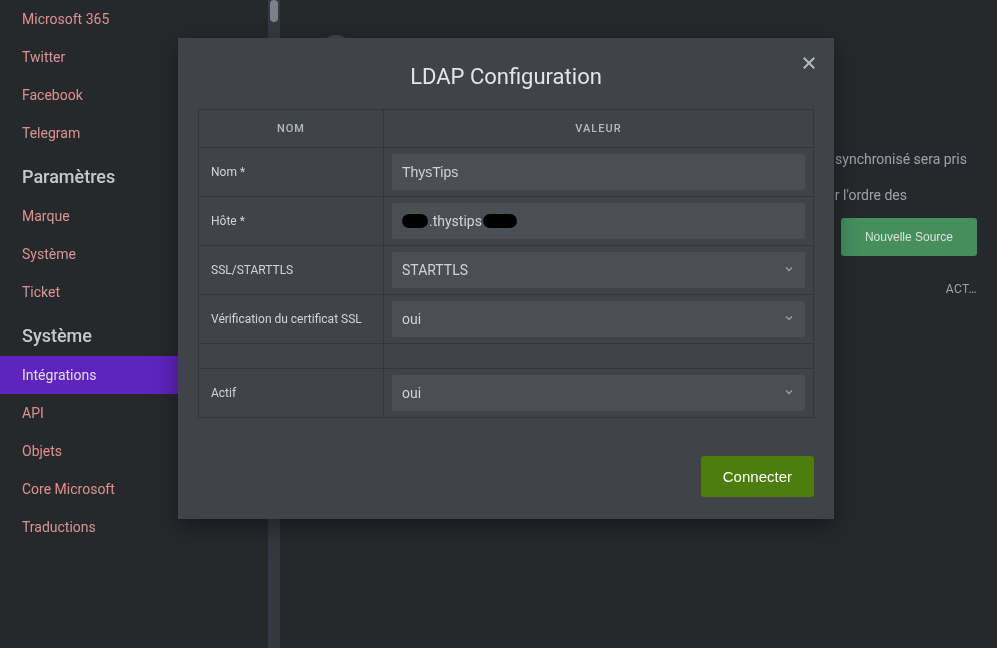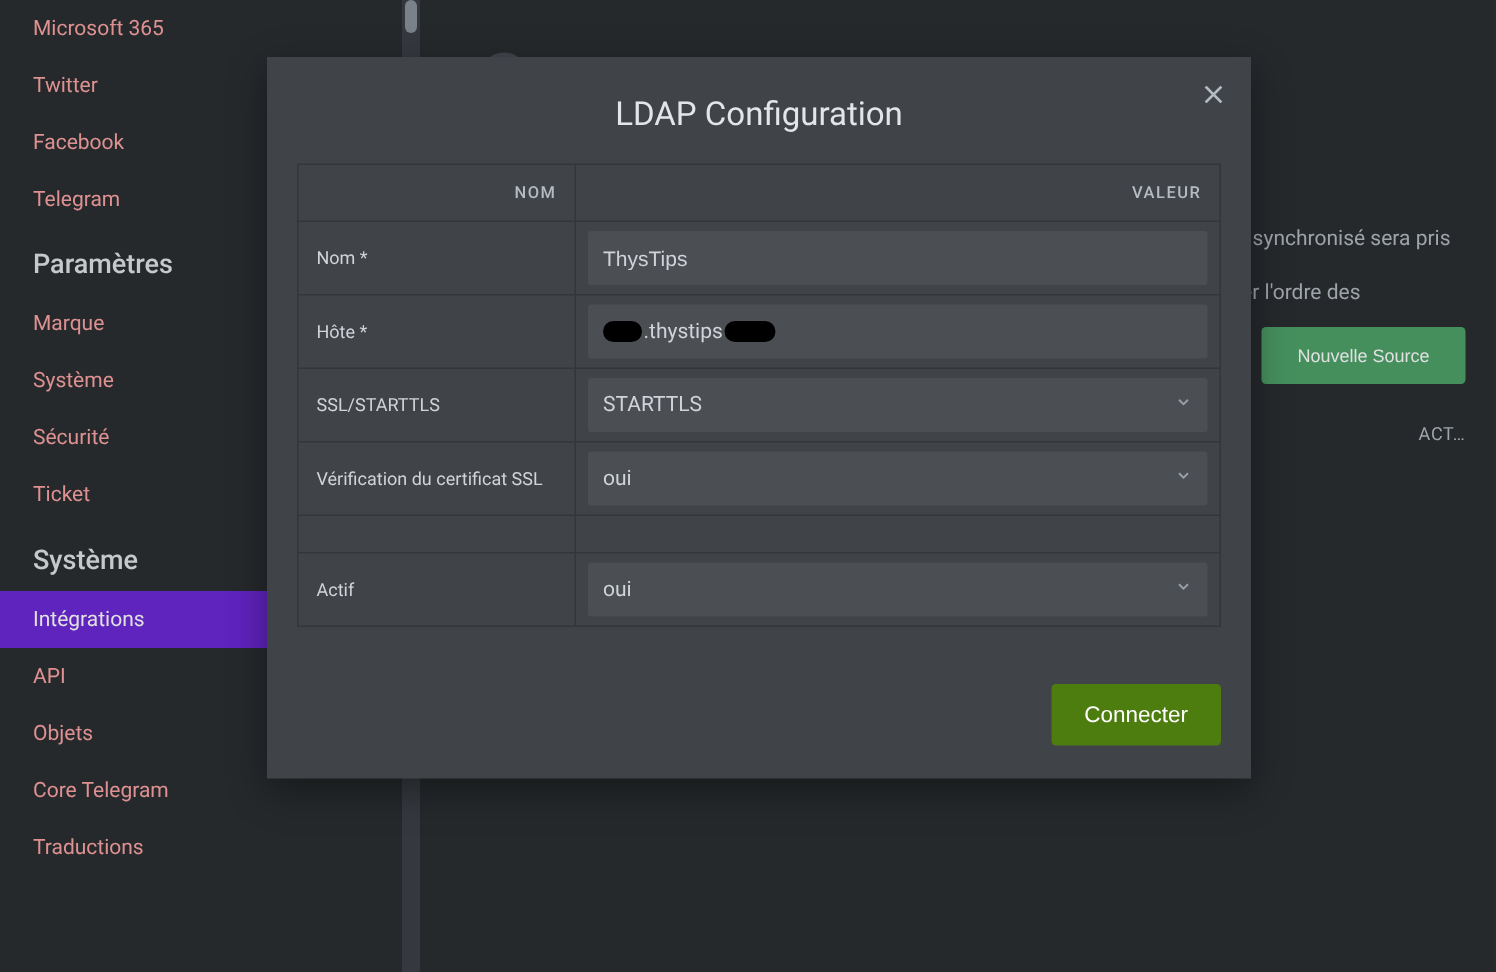--- a/index.html
+++ b/index.html
@@ -22,21 +22,21 @@
   
   .modal-backdrop { position: absolute; inset: 0; background: rgba(0,0,0,0.12); }
   .modal { position: absolute; left: 178px; top: 38px; width: 656px; background: #404448; border-radius: 0; box-shadow: 0 8px 24px rgba(0,0,0,0.4); }
   .modal-header { position: relative; text-align: center; padding: 26px 20px 20px 20px; }
   .modal-title { font-size: 22px; color: #e2e5e9; font-weight: 400; }
   .modal-close { position: absolute; top: 16px; right: 16px; cursor: pointer; color: #b5bbc2; }
   .modal-close svg { width: 18px; height: 18px; }
   .modal-body { padding: 0 20px 20px 20px; }
   table.form { width: 100%; border-collapse: collapse; }
   table.form th, table.form td { border: 1px solid #343739; vertical-align: middle; }
-  table.form thead th { font-size: 11px; letter-spacing: 1px; color: #b5bbc2; font-weight: 500; padding: 12px 12px; text-align: right; background: #404448; }
+  table.form thead th { font-size: 11px; letter-spacing: 1px; color: #b5bbc2; font-weight: 500; padding: 12px 12px; text-align: center; background: #404448; }
   table.form tbody td.label { width: 185px; padding: 12px 12px; font-size: 12px; color: #d0d4d9; background: #404448; }
   table.form tbody td.value { padding: 6px 8px; background: #404448; }
   .text-input { width: 100%; background: #4b4f54; border: none; padding: 10px 10px; font-size: 14px; color: #d0d4d9; border-radius: 2px; outline: none; }
   .select-wrap { position: relative; width: 100%; background: #4b4f54; border-radius: 2px; padding: 10px 10px; font-size: 14px; color: #d0d4d9; cursor: pointer; }
   .select-wrap .chev { position: absolute; right: 10px; top: 50%; transform: translateY(-50%); color: #9aa0a7; }
   .select-wrap .chev svg { width: 12px; height: 12px; }
   .modal-footer { display: flex; justify-content: flex-end; padding: 18px 20px 22px 20px; }
   .connect-btn { background: #4d7c0f; color: #fff; border: none; padding: 12px 22px; font-size: 15px; border-radius: 3px; cursor: pointer; }
   .blank-row td { height: 20px; background: #404448; }
   .host-val { display: flex; align-items: center; gap: 0; }
@@ -50,28 +50,27 @@
 
   <div class="sidebar">
     <div class="sidebar-item">Microsoft 365</div>
     <div class="sidebar-item">Twitter</div>
     <div class="sidebar-item">Facebook</div>
     <div class="sidebar-item">Telegram</div>
 
     <div class="sidebar-heading">Paramètres</div>
     <div class="sidebar-item">Marque</div>
     <div class="sidebar-item">Système</div>
-    <div class="sidebar-item">Sécurité</div>
     <div class="sidebar-item">Ticket</div>
 
     <div class="sidebar-heading">Système</div>
     <div class="sidebar-item active">Intégrations</div>
     <div class="sidebar-item">API</div>
     <div class="sidebar-item">Objets</div>
-    <div class="sidebar-item">Core Telegram</div>
+    <div class="sidebar-item">Core Microsoft</div>
     <div class="sidebar-item">Traductions</div>
 
     <div class="scrollbar-track">
       <div class="scrollbar-thumb"></div>
     </div>
   </div>
 
   <div class="main">
     <div class="page-title-row">
       <div class="page-icon"></div>

